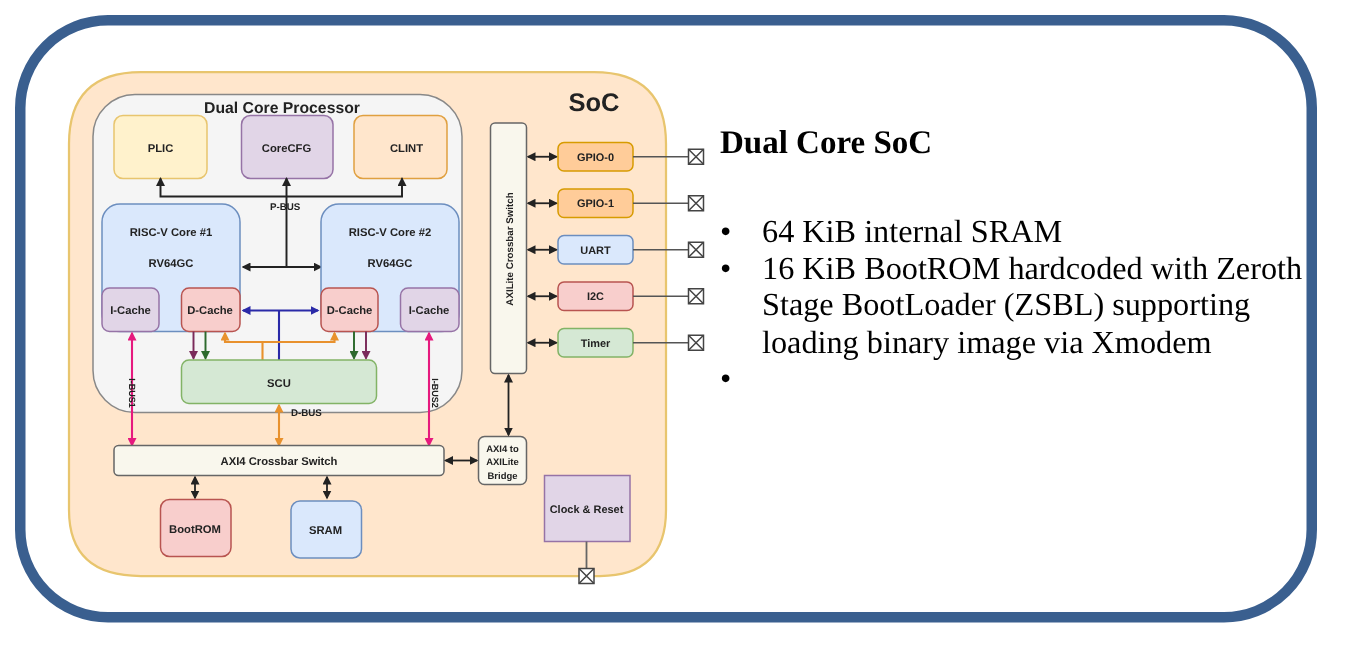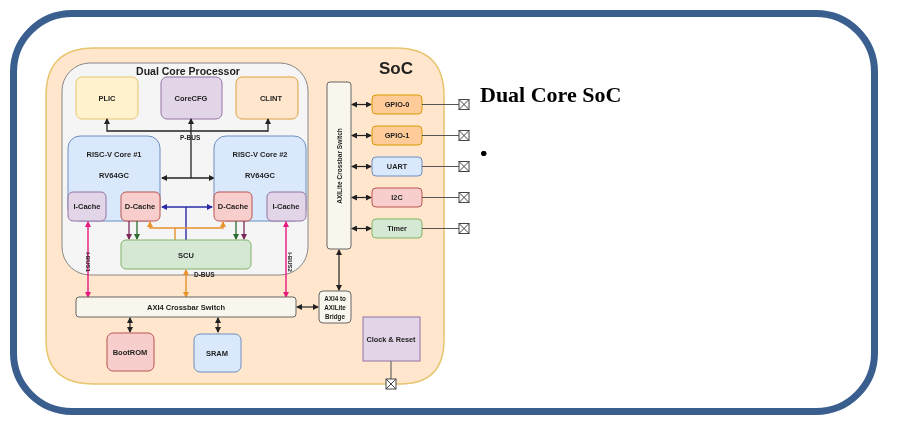--- a/index.html
+++ b/index.html
@@ -224,17 +224,17 @@
   <line x1="391" y1="361" x2="391" y2="379" stroke="#666" stroke-width="1.2"></line>
   <g>
     <rect x="386" y="379" width="10" height="10" fill="#fff" stroke="#444"></rect>
     <path d="M386,379 L396,389 M396,379 L386,389" stroke="#444" stroke-width="1"></path>
   </g>
 </svg>
 
 <div class="panel">
   <div class="panel-title">Dual Core SoC</div>
   <ul>
-    <li><span class="bullet">•</span></li>
-    <li><span class="bullet">•</span></li>
+    <li><span class="bullet">•</span><span>64 KiB internal SRAM</span></li>
+    <li><span class="bullet">•</span><span>16 KiB BootROM hardcoded with Zeroth Stage BootLoader (ZSBL) supporting loading binary image via Xmodem</span></li>
     <li><span class="bullet">•</span></li>
   </ul>
 </div>
 
 </body></html>

